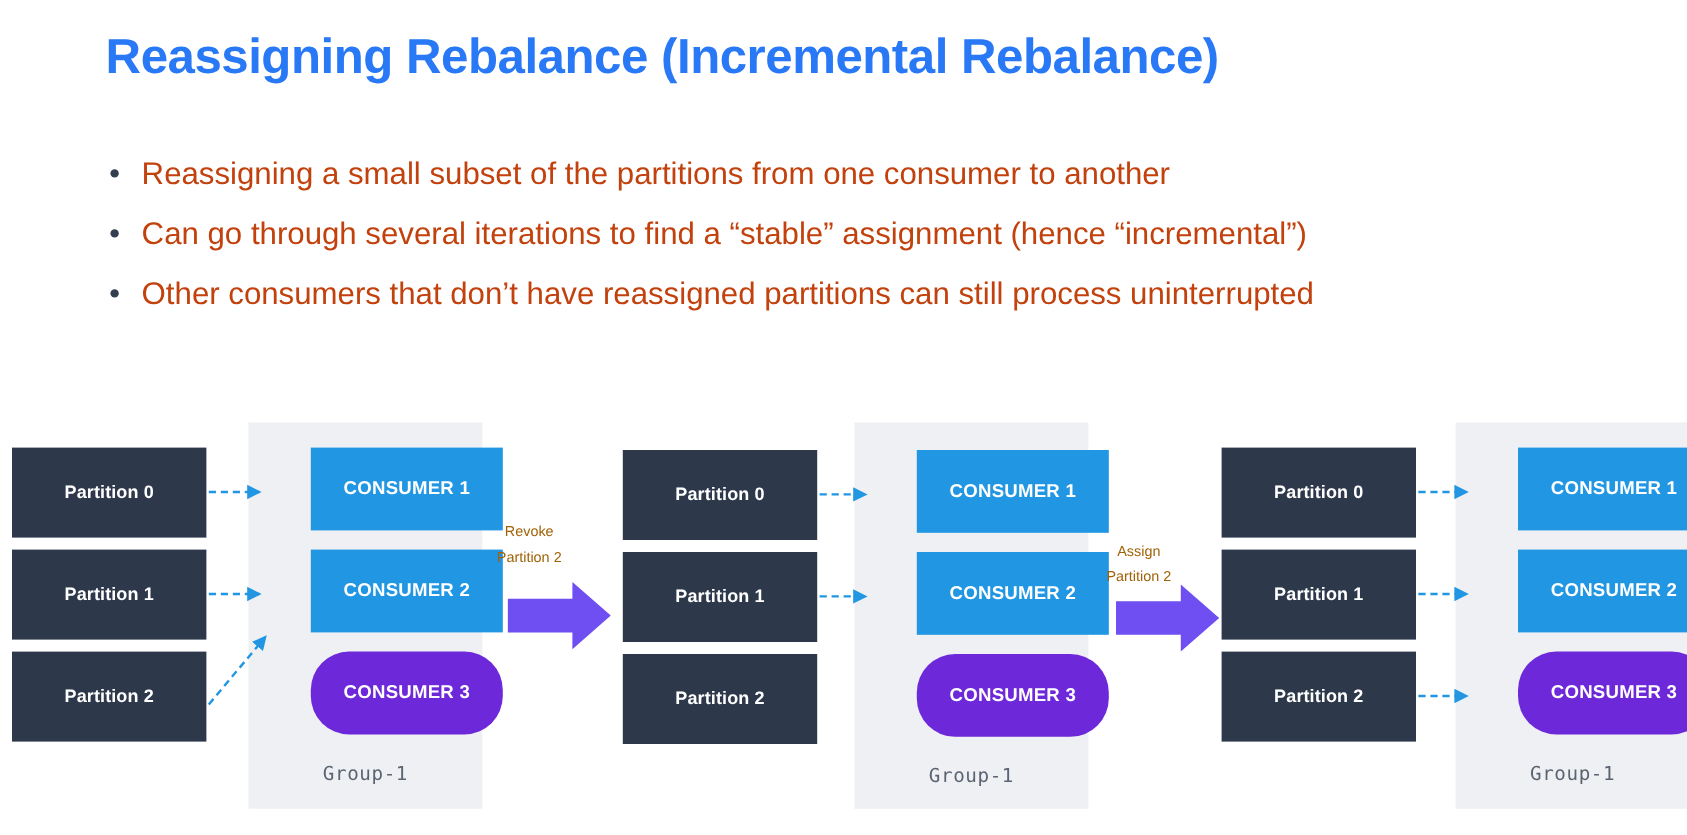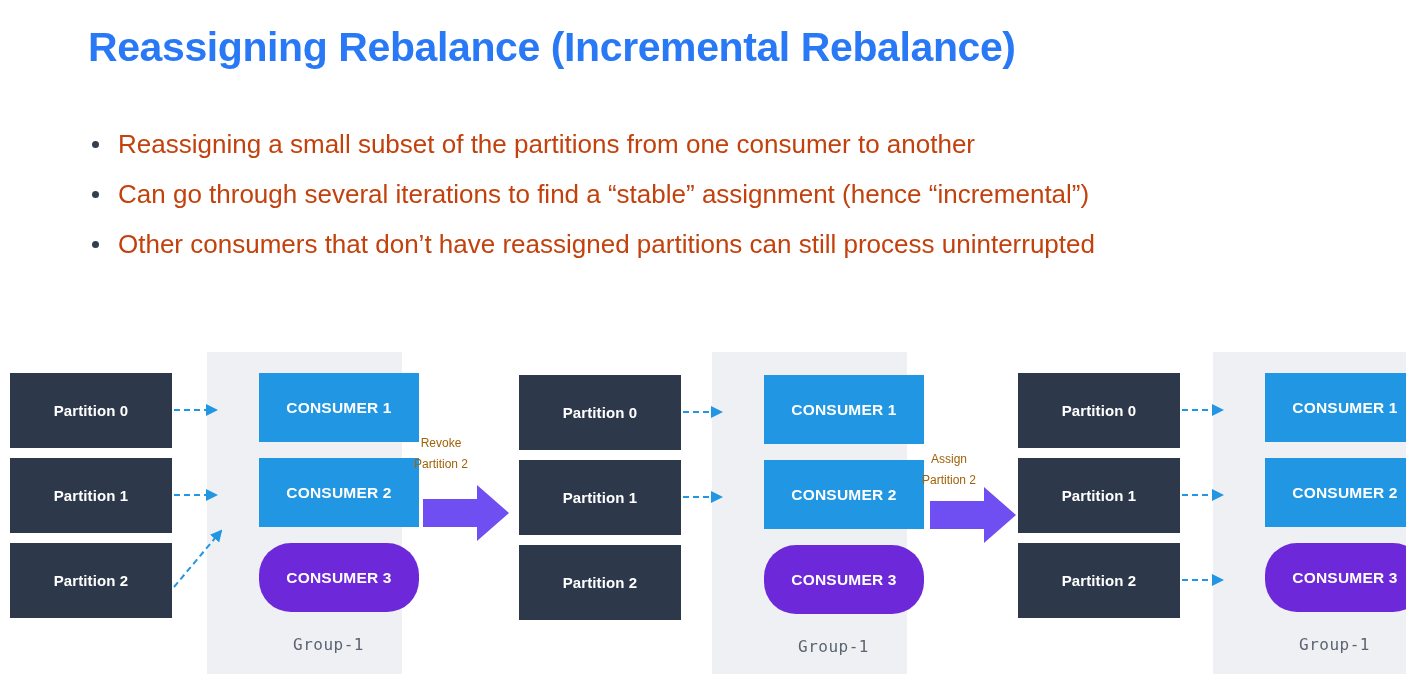--- a/index.html
+++ b/index.html
@@ -60,21 +60,20 @@
     position:absolute;
     background:#eff0f3;
   }
   .group-label{
     position:absolute;
     font-family:"DejaVu Sans Mono","Liberation Mono",monospace;
     font-size:16px;
     color:#5b6472;
     letter-spacing:0.5px;
     text-align:center;
-    margin-left:24px;
   }
 
   .partition-box{
     position:absolute;
     background:#2d394b;
     color:#ffffff;
     font-size:15px;
     font-weight:bold;
     display:flex;
     align-items:center;

